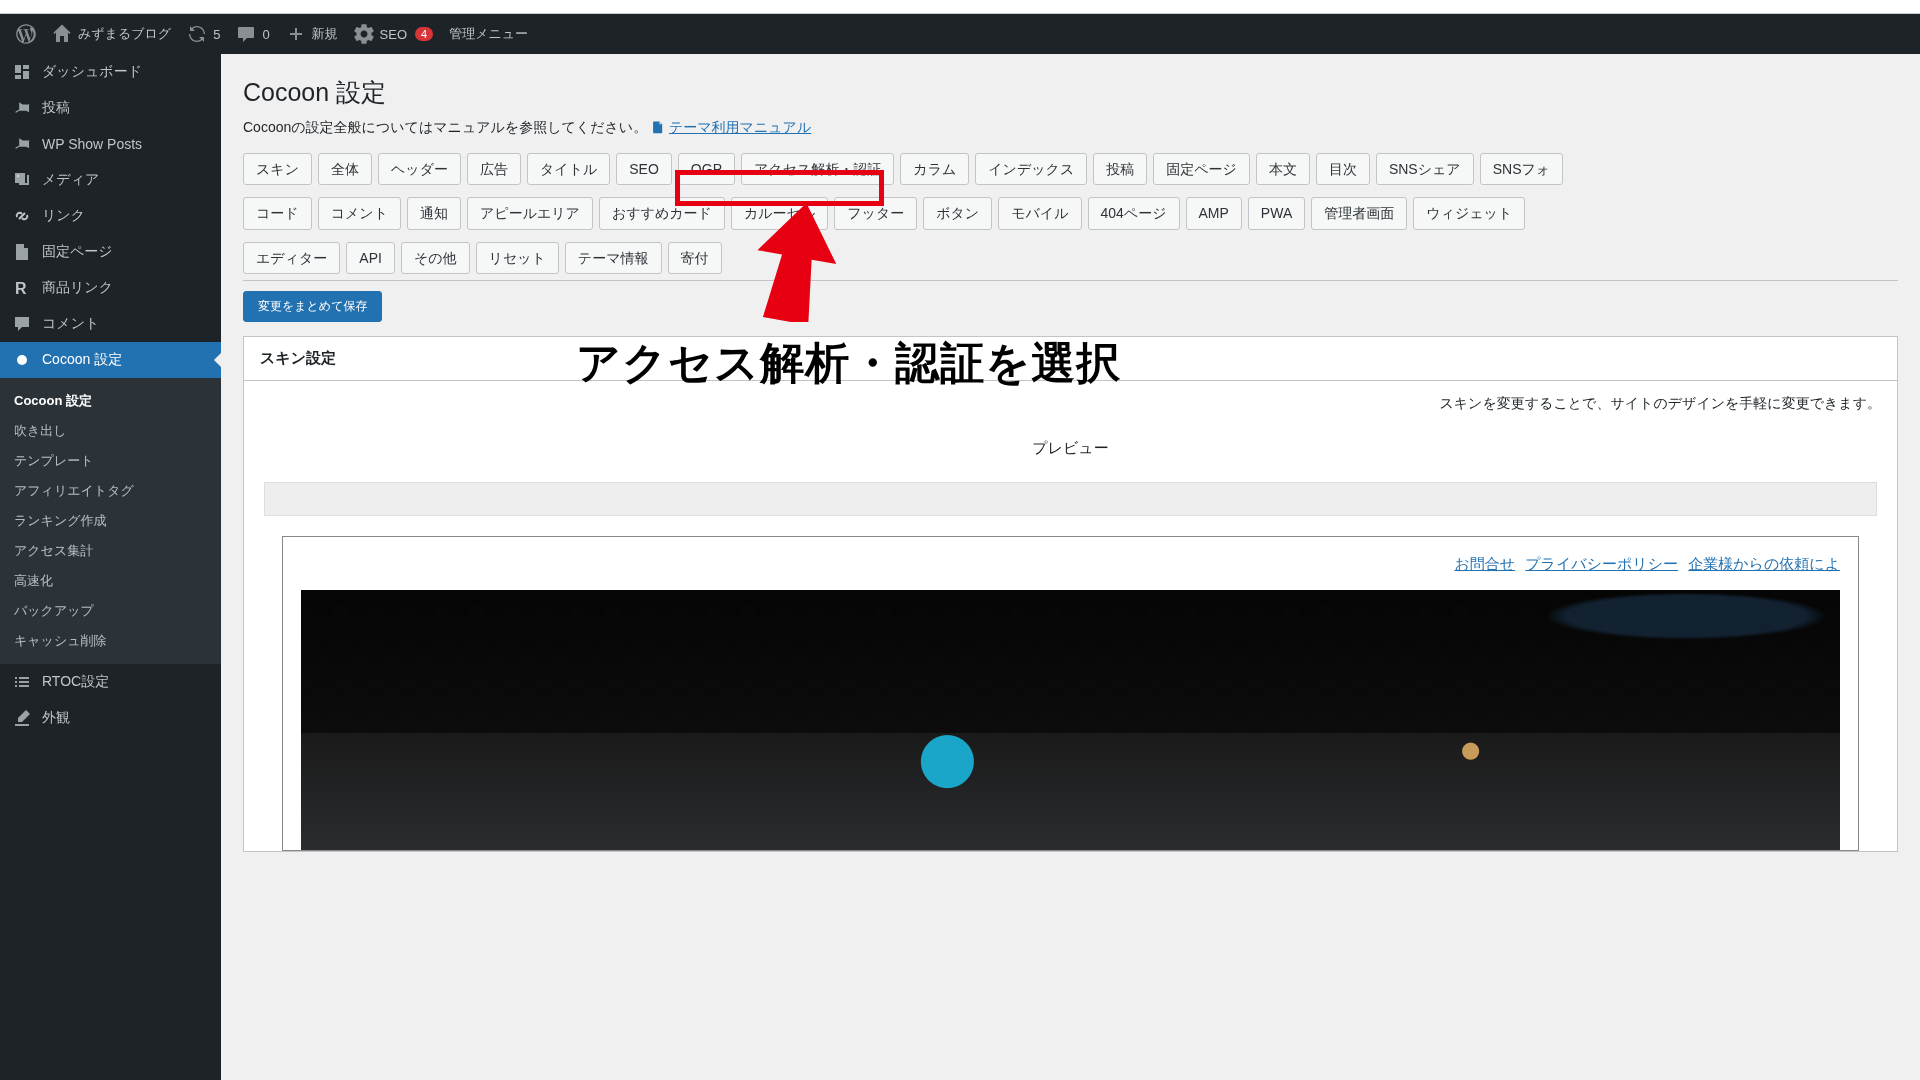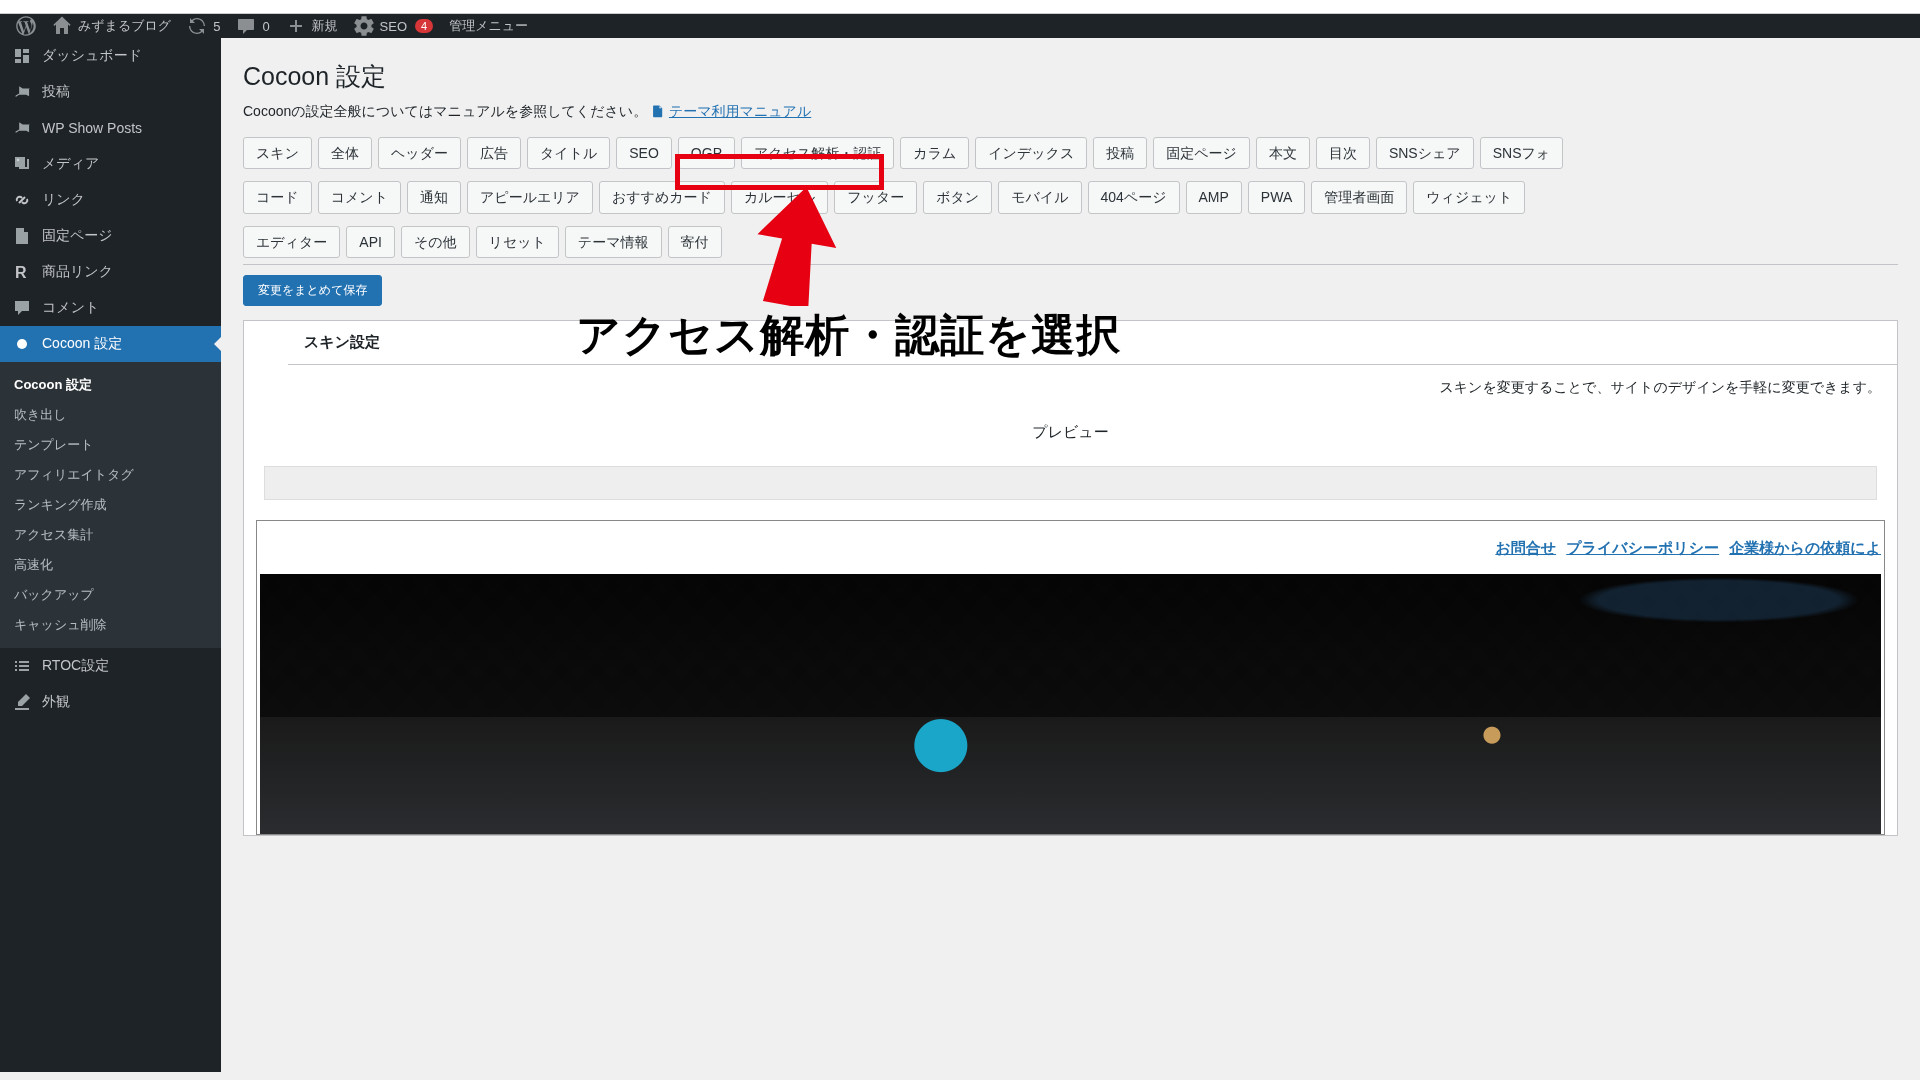--- a/index.html
+++ b/index.html
@@ -2,21 +2,21 @@
 <html><head>
 <meta charset="utf-8">
 <style>
 * { margin:0; padding:0; box-sizing:border-box; }
 body { font-family:-apple-system,BlinkMacSystemFont,"Segoe UI","Hiragino Sans","Hiragino Kaku Gothic ProN",Meiryo,sans-serif; background:#f0f0f1; color:#1d2327; width:1920px; height:1080px; overflow:hidden; position:relative; }
 
 
 .top-white { height:14px; background:#fff; border-bottom:1px solid #ccc; }
 
 
-.adminbar { height:24px; background:#1d2327; color:#c3c4c7; display:flex; align-items:center; font-size:13px; padding:0 0 0 8px; }
+.adminbar { height:40px; background:#1d2327; color:#c3c4c7; display:flex; align-items:center; font-size:13px; padding:0 0 0 8px; }
 .adminbar .ab-item { display:flex; align-items:center; padding:0 8px; height:32px; cursor:pointer; gap:6px; }
 .adminbar .ab-icon { width:20px; height:20px; display:flex; align-items:center; justify-content:center; opacity:.8; }
 .adminbar .ab-icon svg { width:20px; height:20px; fill:#a7aaad; }
 .badge-orange { background:#d63638; color:#fff; border-radius:10px; font-size:11px; padding:1px 6px; margin-left:2px; }
 
 
 .wrap { display:flex; height:calc(1080px - 46px); }
 .sidebar { width:221px; background:#1d2327; color:#c3c4c7; font-size:14px; overflow:hidden; }
 .sidebar .menu-item { display:flex; align-items:center; gap:10px; padding:8px 12px; cursor:pointer; }
 .sidebar .menu-item.top { font-weight:400; }
@@ -37,27 +37,27 @@
 .doc-icon { display:inline-block; vertical-align:-2px; }
 
 
 .tabs-row { display:flex; flex-wrap:wrap; gap:6px; row-gap:6px; border-bottom:1px solid #c3c4c7; padding-bottom:0; }
 .tab-btn { background:#f6f7f7; border:1px solid #c3c4c7; border-radius:3px; padding:4px 12px; font-size:14px; color:#2c3338; cursor:pointer; line-height:1.6; }
 
 .save-btn { background:#2271b1; color:#fff; border:1px solid #2271b1; border-radius:3px; padding:6px 14px; font-size:12px; cursor:pointer; margin:10px 0; }
 
 
 .section-box { border:1px solid #c3c4c7; background:#fff; margin-top:4px; }
-.section-head { padding:12px 16px; font-weight:700; font-size:15px; border-bottom:1px solid #c3c4c7; background:#fff;margin-left:44px; }
+.section-head { padding:12px 16px; font-weight:700; font-size:15px; border-bottom:1px solid #c3c4c7; background:#fff; }
 .section-desc { padding:14px 16px 10px; font-size:14px;text-align:right; }
 .preview-title { text-align:center; font-size:15px; padding:16px 0 24px; }
 .preview-spacer { height:34px; background:#eee; margin:0 20px 20px; border:1px solid #ddd; }
 
 
-.preview-frame { margin:0 12px; border:1px solid #888; background:#fff; padding:16px 3px 0;font-weight:bold; }
+.preview-frame { margin:0 38px; border:1px solid #888; background:#fff; padding:16px 18px 0; }
 .preview-links { text-align:right; font-size:15px; padding:2px 0 16px; }
 .preview-links a { color:#2271b1; text-decoration:underline; margin-left:6px; }
 .preview-image { height:260px; background:linear-gradient(180deg,#0a0a0a 0%,#1a1a1a 55%,#2a2c2f 100%); position:relative; overflow:hidden; }
 .preview-image::before { content:""; position:absolute; inset:0; background:
   radial-gradient(circle at 42% 66%, #1aa6c9 0 26px, transparent 27px),
   radial-gradient(circle at 76% 62%, #c79b5a 0 8px, transparent 9px),
   radial-gradient(ellipse at 90% 10%, #264a6b 0 120px, transparent 140px);
 }
 .preview-image::after { content:""; position:absolute; left:0; right:0; top:0; height:55%;
   background-image:repeating-linear-gradient(45deg,#111 0 12px,#1c1c1c 12px 24px),
@@ -307,15 +307,15 @@
         </div>
         <div class="preview-image"></div>
       </div>
     </div>
 
     
     <div class="red-box" style="left:454px; top:116px; width:209px; height:36px;"></div>
     <svg class="red-arrow" style="left:530px; top:148px;" width="90" height="120">
       <polygon points="45,0 85,55 60,55 68,120 22,120 30,55 5,55" fill="#e60012" transform="rotate(10 45 60)"></polygon>
     </svg>
-    <div class="annotation" style="left:355px; top:268px;">アクセス解析・認証を選択</div>
+    <div class="annotation" style="left:355px; top:280px;">アクセス解析・認証を選択</div>
   </div>
 </div>
 
 </body></html>

